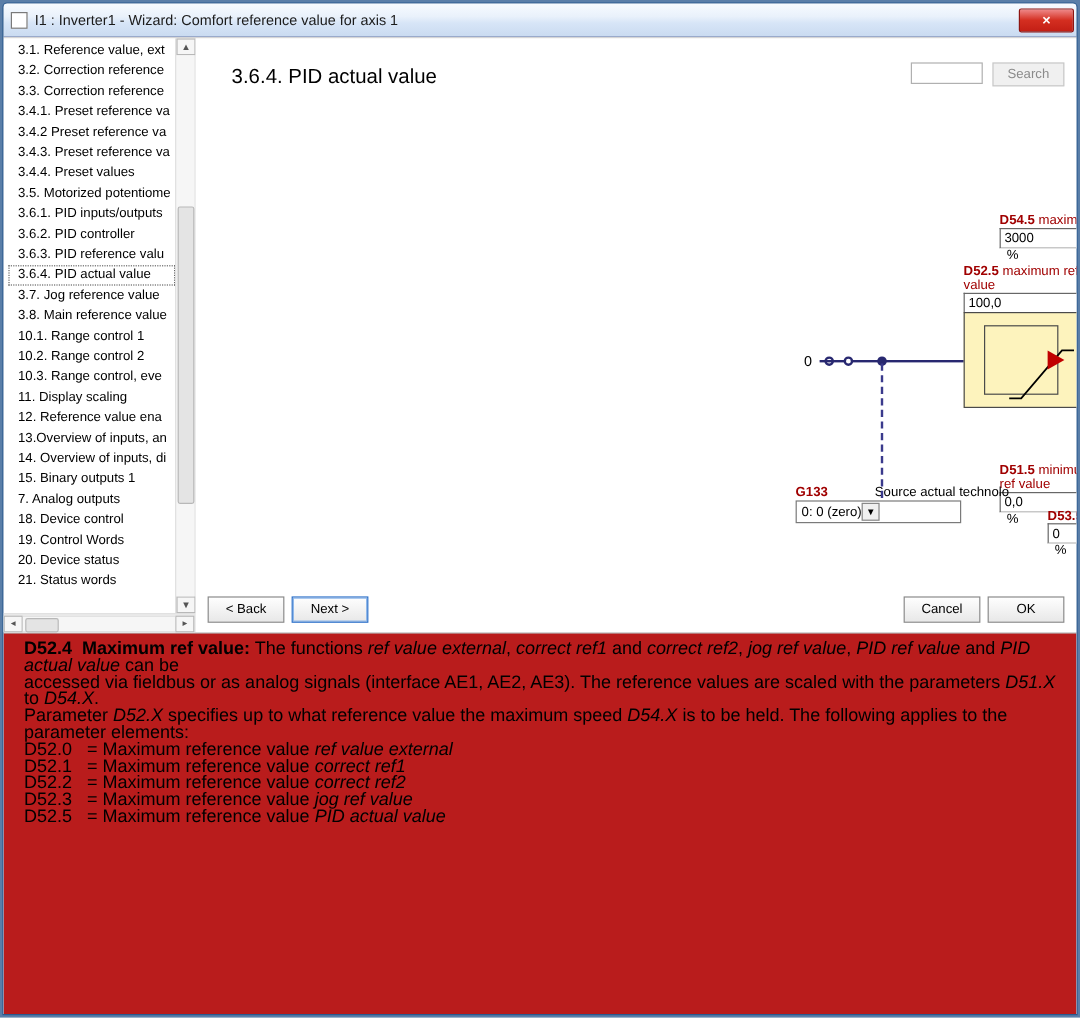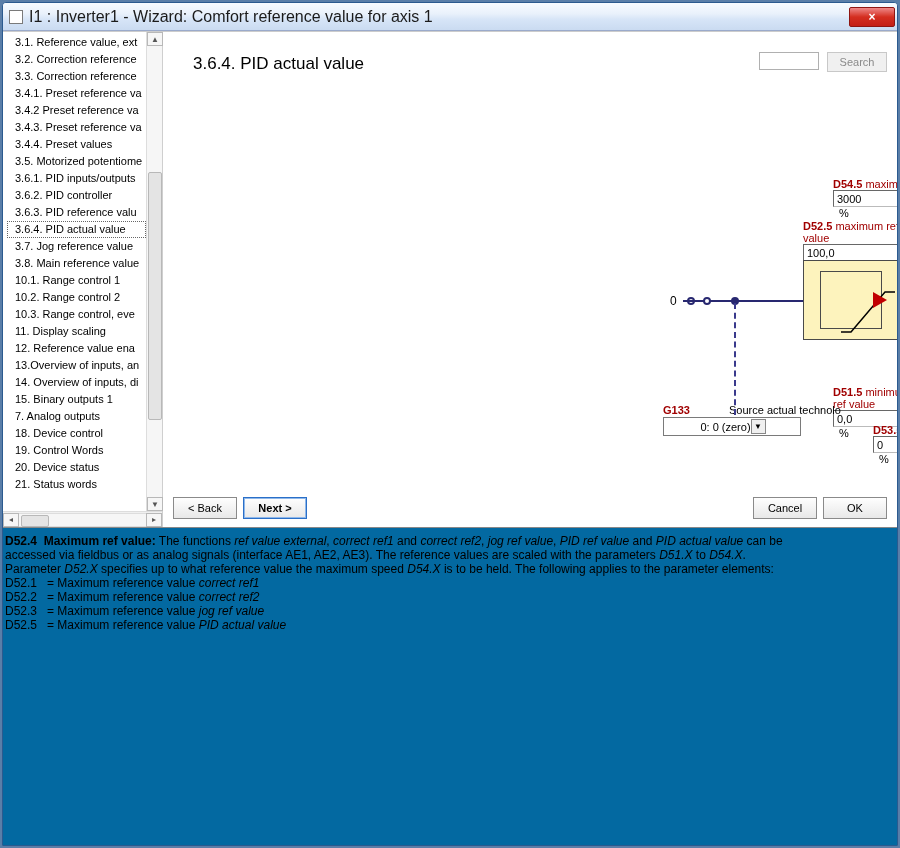--- a/index.html
+++ b/index.html
@@ -29,21 +29,21 @@
     display: flex;
     align-items: center;
     padding: 0 0 0 6px;
     gap: 6px;
   }
   .titlebar .ico {
     width: 14px; height: 14px;
     border: 1px solid #7a7a7a;
     background: #fff;
   }
-  .titlebar .title { color: #1b1b1b; font-size: 16px; flex: 1; }
+  .titlebar .title { color: #1b1b1b; font-size: 12px; flex: 1; }
   .win-close {
     width: 46px; height: 20px;
     margin-right: 2px;
     background: linear-gradient(to bottom,#e88 0%,#d42e20 50%,#c31f15 100%);
     border: 1px solid #8e1511;
     border-radius: 2px;
     display:flex;align-items:center;justify-content:center;
     color:#fff;font-weight:bold;font-size:12px;
   }
   .body {
@@ -185,48 +185,48 @@
   }
   .pct{margin-left:6px;color:#000;}
   .g133 {position:absolute;left:320px;top:272px;}
   .g133 .code{color:#a00000;font-weight:bold;}
   .g133 .desc{color:#000;margin-left:36px;}
   .dropdown {
     margin-top:1px;
     width:138px;height:19px;
     border:1px solid #7a7a7a;
     background:#fff;
-    display:flex;align-items:center;justify-content:center;
+    display:flex;align-items:center;justify-content:flex-start;
     padding:0 2px 0 4px;
   }
   .dropdown .dd-arrow{width:15px;height:15px;border:1px solid #888;background:#f0f0f0;display:flex;align-items:center;justify-content:center;font-size:8px;}
   .bottom-btns {
     position:absolute;
     left:0;right:0;bottom:6px;height:26px;
     display:flex;align-items:center;
     padding:0 10px;
     gap:6px;
     justify-content:flex-end;
   }
   .btn {
     width:64px;height:22px;
     border:1px solid #8a8a8a;
     background:linear-gradient(#fefefe,#e8e8e8);
     font-size:11px;
     text-align:center;line-height:20px;
     color:#000;
   }
-  .btn.hl{border:1px solid #2a6fc8;box-shadow:0 0 0 1px #8fb8ea inset;font-weight:bold;}
+  .btn.hl{border:1px solid #2a6fc8;box-shadow:0 0 0 1px #8fb8ea inset;}
   .spacer{flex:1;}
   
   .help {
     flex:1;
-    background:#0369a1;
-    padding: 6px 2px;
-    font-size:12px;
+    background:#b91c1c;
+    padding: 6px 17px;
+    font-size:15px;
     line-height:14px;
     color:#000;
     overflow:hidden;
   }
   .help b{font-weight:bold;}
   .help i{font-style:italic;}
   .help-row{white-space:pre;}
 </style>
 </head>
 <body>
@@ -365,20 +365,21 @@
       <div>
         <b><span>D52.4</span>&nbsp;&nbsp;<span>Maximum ref value:</span></b><span> The functions </span><i>ref value external</i><span>, </span><i>correct ref1</i><span> and </span><i>correct ref2</i><span>, </span><i>jog ref value</i><span>, </span><i>PID ref value</i><span> and </span><i>PID actual value</i><span> can be</span>
       </div>
       <div>
         <span>accessed via fieldbus or as analog signals (interface AE1, AE2, AE3). The reference values are scaled with the parameters </span><i>D51.X</i><span> to </span><i>D54.X</i><span>.</span>
       </div>
       <div>
         <span>Parameter </span><i>D52.X</i><span> specifies up to what reference value the maximum speed </span><i>D54.X</i><span> is to be held. The following applies to the parameter elements:</span>
       </div>
       <div id="help-rows">
+          <div class="help-row">D52.0   = Maximum reference value <i>ref value external</i></div>
           <div class="help-row">D52.1   = Maximum reference value <i>correct ref1</i></div>
           <div class="help-row">D52.2   = Maximum reference value <i>correct ref2</i></div>
           <div class="help-row">D52.3   = Maximum reference value <i>jog ref value</i></div>
           <div class="help-row">D52.5   = Maximum reference value <i>PID actual value</i></div>
         </div>
       <div style="height:10px"></div>
     </div>
   </div>
 </div>
 

